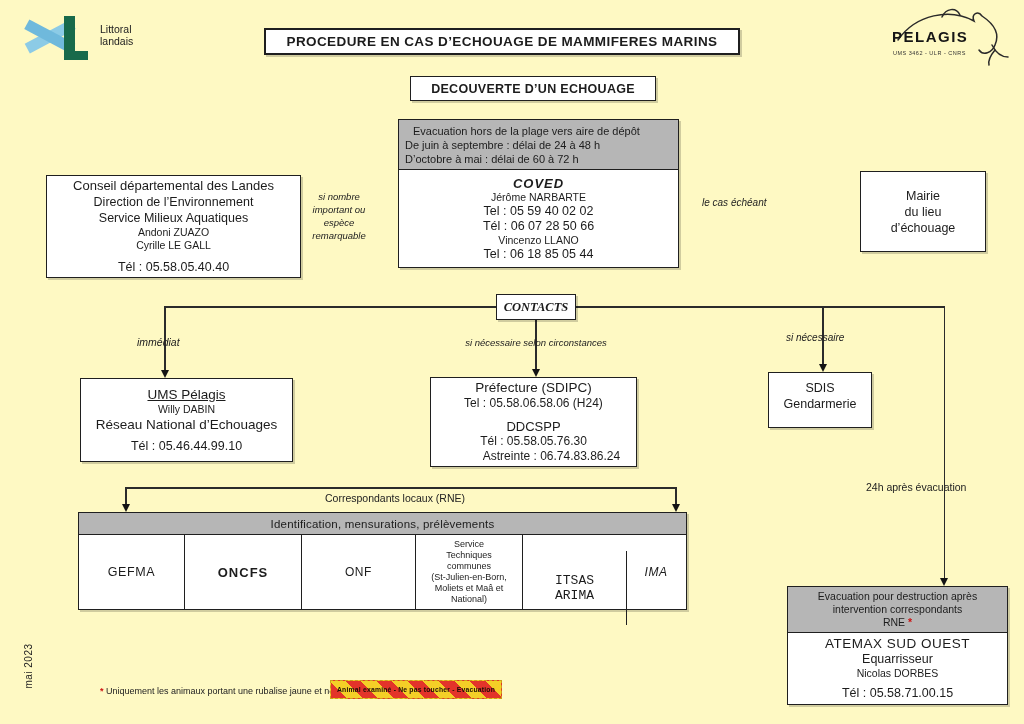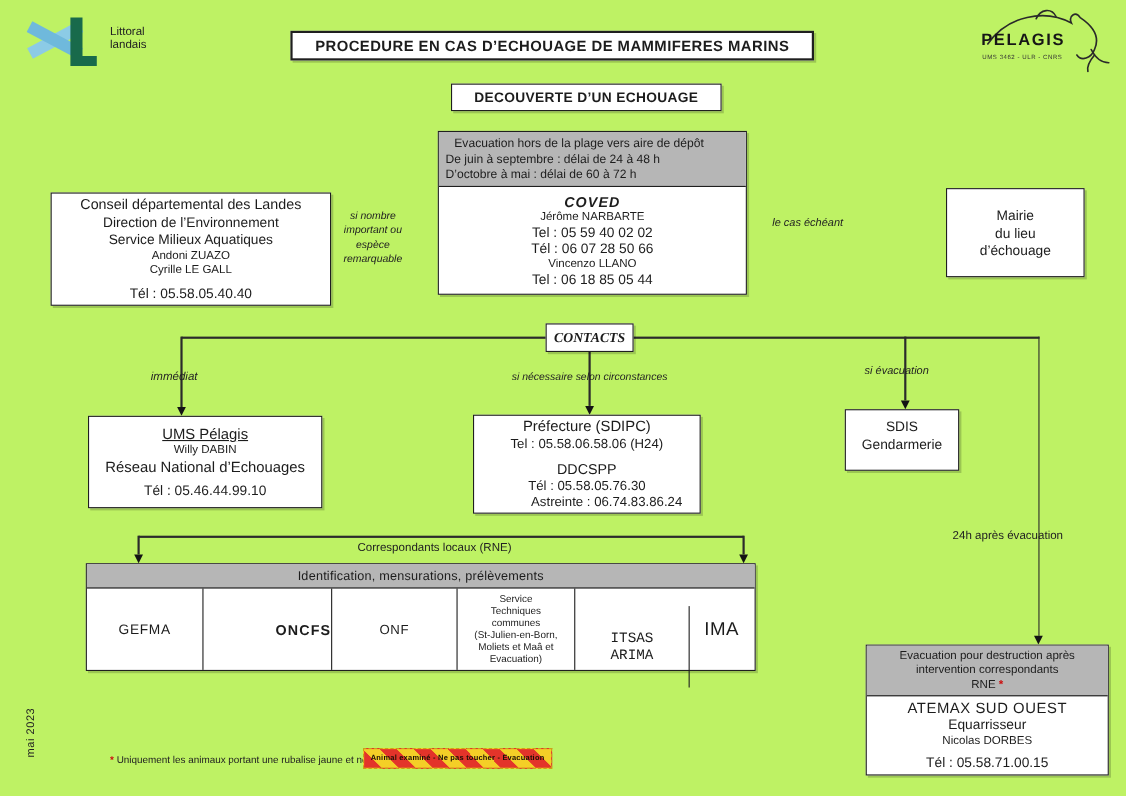--- a/index.html
+++ b/index.html
@@ -1,16 +1,16 @@
 <!DOCTYPE html>
 <html><head>
 <meta charset="utf-8">
 <style>
   html,body{margin:0;padding:0;background:#e9e9e9;}
-  .page{position:relative;width:1024px;height:724px;background:#bef264;margin:0 auto;
+  .page{position:relative;width:1024px;height:724px;background:#fef9c3;margin:0 auto;
         font-family:"Liberation Sans","DejaVu Sans",sans-serif;color:#1c1c1c;overflow:hidden;}
   .abs{position:absolute;}
   .box{position:absolute;background:#fff;border:1.6px solid #1f1f1f;box-sizing:border-box;
        text-align:center;box-shadow:2px 2px 0 rgba(0,0,0,0.18);}
   .flexc{display:flex;flex-direction:column;align-items:center;justify-content:center;}
   .grayfill{background:#b6b6b6;}
   .ln{position:absolute;background:#2b2b2b;}
   .arr{position:absolute;width:0;height:0;border-left:4.5px solid transparent;
        border-right:4.5px solid transparent;border-top:8px solid #141414;}
   .lbl{position:absolute;font-style:italic;color:#222;}
@@ -112,21 +112,21 @@
   <div class="arr" style="left:818.5px;top:364px;"></div>
   <div class="ln" style="left:943.5px;top:306px;width:1.6px;height:272px;"></div>
   <div class="arr" style="left:940px;top:578px;"></div>
 
   <div class="box flexc serif-it" style="left:496px;top:294px;width:80px;height:26px;font-size:12.5px;font-weight:bold;">
     <span>CONTACTS</span>
   </div>
 
   <div class="lbl" style="left:137px;top:336px;font-size:10.5px;">immédiat</div>
   <div class="lbl" style="left:450px;top:337px;width:172px;text-align:center;font-size:9.5px;">si nécessaire selon circonstances</div>
-  <div class="lbl" style="left:786px;top:332px;font-size:10px;">si évacuation</div>
+  <div class="lbl" style="left:786px;top:332px;font-size:10px;">si nécessaire</div>
   <div class="abs" style="left:866px;top:481px;font-size:10.5px;color:#222;">24h après évacuation</div>
 
   <div class="box flexc" style="left:80px;top:378px;width:213px;height:84px;">
     <div style="font-size:13.5px;line-height:16px;text-decoration:underline;">UMS Pélagis</div>
     <div class="name">Willy DABIN</div>
     <div style="font-size:13.5px;line-height:17px;">Réseau National d’Echouages</div>
     <div class="spacer6"></div>
     <div class="tel">Tél : 05.46.44.99.10</div>
   </div>
 
@@ -152,39 +152,39 @@
   <div class="abs" style="left:250px;top:492px;width:290px;text-align:center;font-size:10.5px;color:#222;">Correspondants locaux (RNE)</div>
 
   <div class="box" style="left:78px;top:512px;width:609px;height:98px;display:flex;flex-direction:column;">
     <div class="grayfill flexc" style="height:21px;border-bottom:1.4px solid #1f1f1f;font-size:11.5px;letter-spacing:.2px;">
       <span>Identification, mensurations, prélèvements</span>
     </div>
     <div style="flex:1;display:flex;">
       <div class="tbl-cell" style="width:106px;font-size:12.5px;letter-spacing:.6px;">
           <span>GEFMA</span>
         </div>
-      <div class="tbl-cell" style="width:117px;font-size:13px;font-weight:600;letter-spacing:1px;align-items:flex-end;">
+      <div class="tbl-cell" style="width:117px;font-size:13px;font-weight:600;letter-spacing:1px;">
           <span>ONCFS</span>
         </div>
       <div class="tbl-cell" style="width:114px;font-size:12px;letter-spacing:.6px;">
           <span>ONF</span>
         </div>
       <div class="tbl-cell" style="width:107px;font-size:9px;line-height:11px;">
         <div>Service</div>
         <div>Techniques</div>
         <div>communes</div>
         <div>(St-Julien-en-Born,</div>
         <div>Moliets et Maâ et</div>
-        <div>Evacuation)</div>
+        <div>National)</div>
       </div>
       <div class="tbl-cell mono" style="width:104px;font-size:13px;line-height:15px;">
         <div>ITSAS</div>
         <div>ARIMA</div>
       </div>
-      <div class="tbl-cell" style="width:58px;font-size:17px;letter-spacing:.5px;border-right:none;">
+      <div class="tbl-cell" style="width:58px;font-size:12px;letter-spacing:.5px;border-right:none;font-style:italic;">
           <span>IMA</span>
         </div>
     </div>
   </div>
 
   <div class="box" style="left:787px;top:586px;width:221px;height:119px;display:flex;flex-direction:column;">
     <div class="grayfill" style="border-bottom:1.6px solid #1f1f1f;font-size:10.5px;line-height:13px;padding:3px 2px;">
       <div>Evacuation pour destruction après</div>
       <div>intervention correspondants</div>
       <div>

